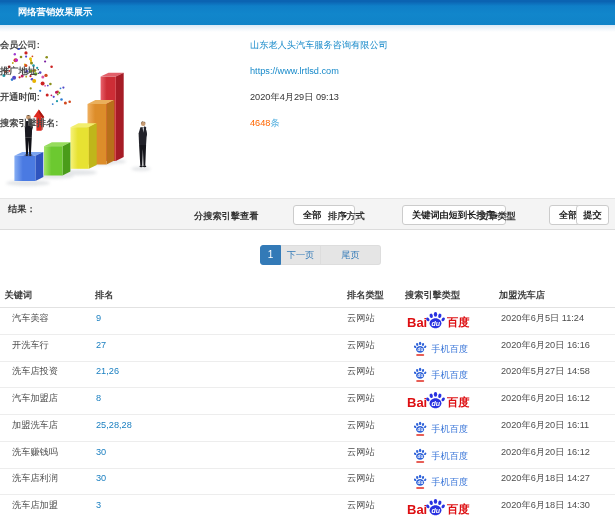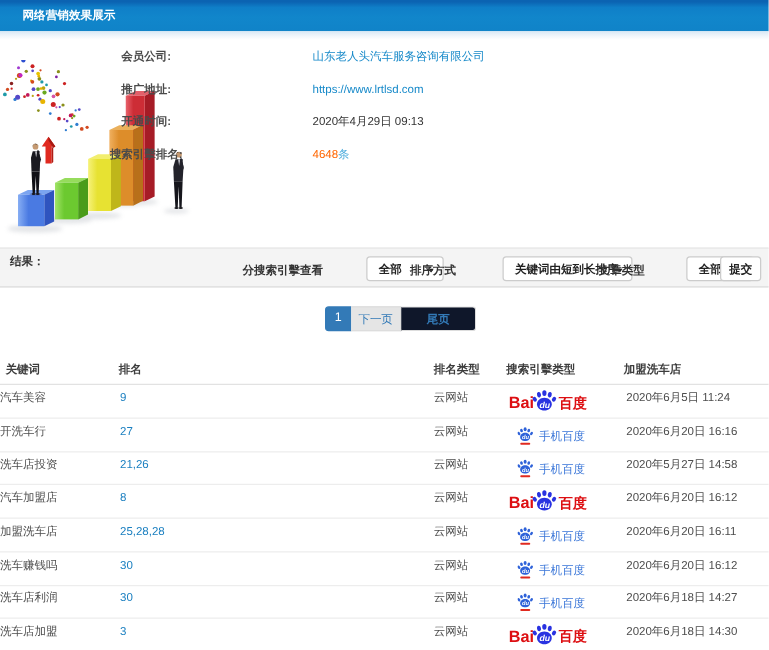--- a/index.html
+++ b/index.html
@@ -2,38 +2,38 @@
 <html><head><meta charset="utf-8">
 <style>
 * { margin:0; padding:0; box-sizing:border-box; }
 html,body { width:615px; height:520px; background:#fff; font-family:"Liberation Sans",sans-serif; position:relative; overflow:hidden; }
 .abs { position:absolute; }
 .hdr { position:absolute; left:0; top:0; width:615px; height:25px;
   background:linear-gradient(180deg,#0b63b2 0px,#0b63b2 1.5px,#0f7fc8 6px,#1186cb 14px,#1083c8 100%); }
 .hdr span { position:absolute; left:18px; top:0; line-height:25px; color:#fff; font-weight:bold; font-size:9.3px; }
 .glow { position:absolute; left:0; top:25px; width:615px; height:7px;
   background:linear-gradient(180deg,#d8e8f5 0%,#f0f6fb 55%,#ffffff 100%); }
-.lab { position:absolute; left:0; width:234px; text-align:center; font-size:9.2px; color:#4a4a4a; font-weight:bold; height:12px; line-height:12px; }
+.lab { position:absolute; left:0; width:234px; text-align:left; font-size:9.2px; color:#4a4a4a; font-weight:bold; height:12px; line-height:12px; }
 .val { position:absolute; left:250px; font-size:9.2px; height:12px; line-height:12px; color:#333; }
 .blue { color:#1689c9; }
 .band { position:absolute; left:0; top:198px; width:615px; height:32px; background:#f4f4f4; border-top:1px solid #e6e6e6; border-bottom:1px solid #dcdcdc; }
 .band .bl { position:absolute; font-size:9.2px; font-weight:bold; color:#333; top:11px; height:12px; line-height:12px; }
 .sel { position:absolute; top:6px; height:20px; background:#fff; border:1px solid #ccc; border-radius:3px; font-size:9.2px; color:#222; line-height:18px; padding-left:9px; font-weight:bold;margin-left:32px; }
 .sel i { position:absolute; right:7px; top:8.5px; width:0; height:0; border-left:2.8px solid transparent; border-right:2.8px solid transparent; border-top:3.5px solid #222; }
 .btn { position:absolute; top:6px; left:576px; width:33px; height:20px; background:#fff; border:1px solid #ccc; border-radius:3px; font-size:9.2px; color:#222; line-height:18px; text-align:center; font-weight:bold; }
 .pager { position:absolute; left:260px; top:245px; height:20px; font-size:9.2px; }
 .pager span { float:left; height:20px; line-height:18px; text-align:center; border:1px solid #ddd; color:#337ab7; }
 .pg1 { width:21px; background:#337ab7; border-color:#337ab7 !important; color:#fff !important; border-radius:3px 0 0 3px; font-size:10px; }
 .pg2 { width:40px; background:#e5e5e5; border-left:none !important; }
-.pg3 { width:60px; background:#0f172a; border-left:none !important; border-radius:0 3px 3px 0;font-weight:bold; }
+.pg3 { width:60px; background:#e5e5e5; border-left:none !important; border-radius:0 3px 3px 0; }
 .th { position:absolute; font-size:9.2px; font-weight:bold; color:#3d3d3d; height:12px; line-height:12px; top:288.5px; }
 .thb { position:absolute; left:0; top:280px; width:615px; height:28px; border-bottom:1px solid #e2e2e2; }
 .trow { position:absolute; left:0; width:615px; height:27px; border-bottom:1px solid #ededed; }
 .trow span { position:absolute; top:4px; height:12px; line-height:12px; font-size:9.2px; color:#4d4d4d; }
-.c1 { left:0; } .c2 { left:96px; color:#1a7fc0 !important; } .c3 { left:347px; } .c5 { left:501px; }
+.c1 { left:12px; } .c2 { left:96px; color:#1a7fc0 !important; } .c3 { left:347px; } .c5 { left:501px; }
 .logo { position:absolute; }
 </style></head>
 <body>
 <div class="hdr">
     <span>网络营销效果展示</span>
   </div>
 <div class="glow"></div>
 
 <svg class="abs" style="left:0;top:48px;" width="175" height="147" viewBox="0 48 175 147">
 <defs>

